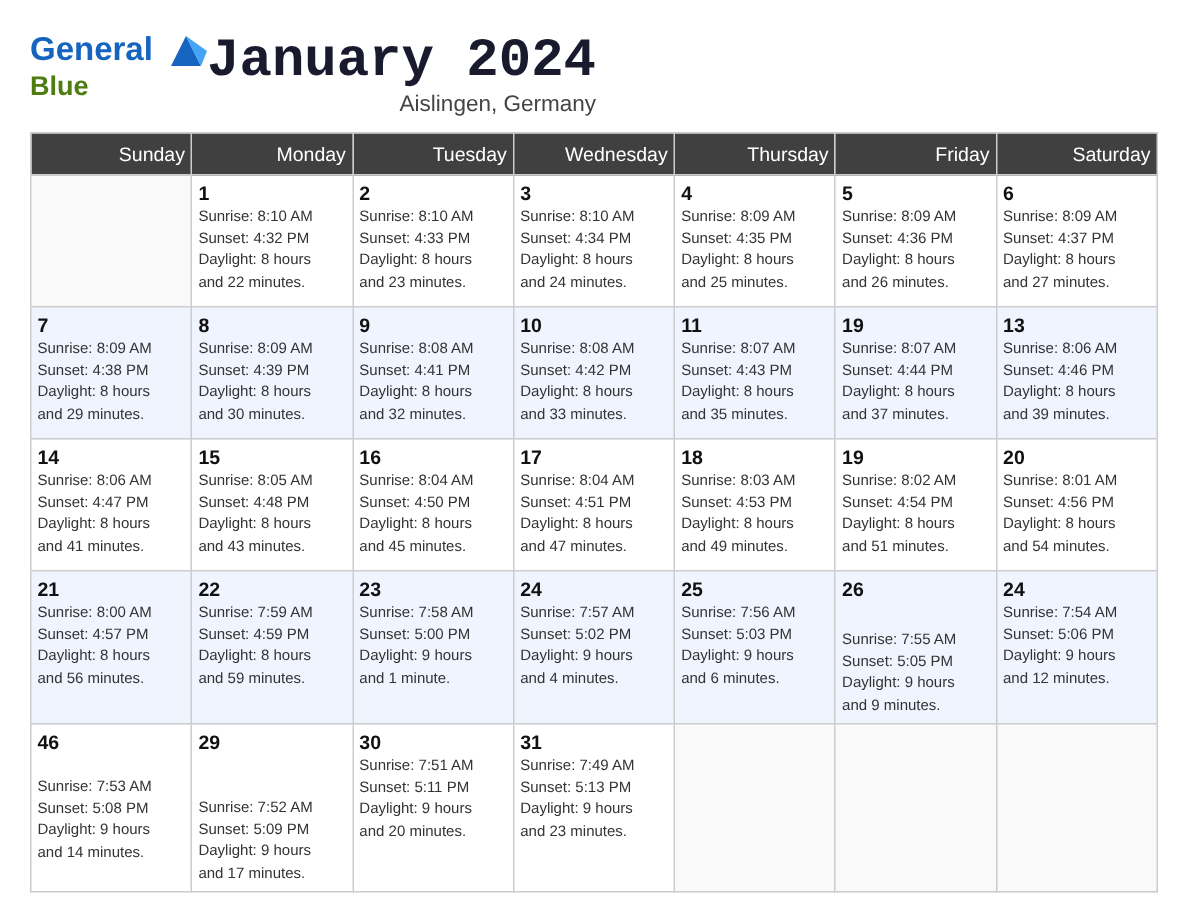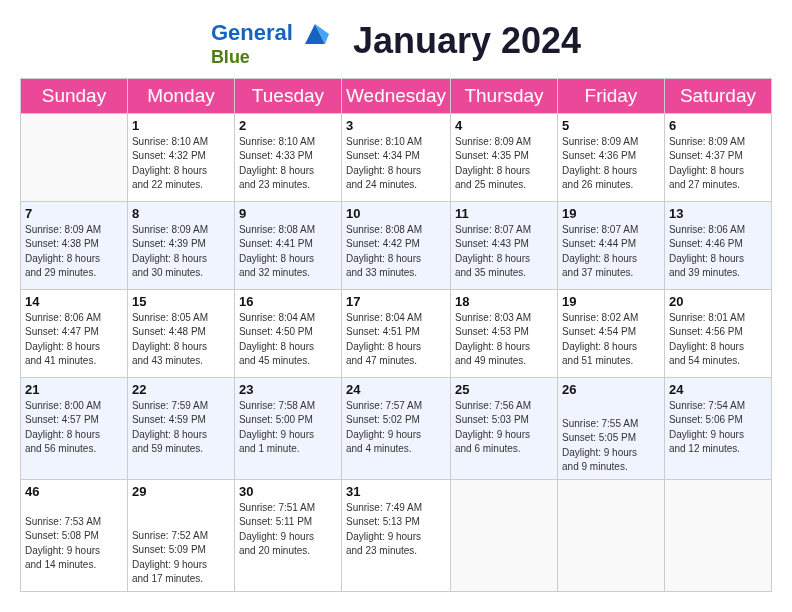--- a/index.html
+++ b/index.html
@@ -5,24 +5,23 @@
     * { box-sizing: border-box; margin: 0; padding: 0; }
     body {
       font-family: Arial, Helvetica, sans-serif;
       background: #fff;
       width: 792px;
       min-height: 612px;
       padding: 20px;
     }
     .header {
       display: flex;
-      justify-content: center;
+      justify-content: flex-start;
       align-items: flex-start;
       margin-bottom: 10px;
-      gap: 24px;
     }
     .logo {
       display: flex;
       align-items: center;
     }
     .logo-text {
       font-size: 22px;
       font-weight: bold;
       color: #1a1a2e;
       line-height: 1.1;
@@ -35,36 +34,37 @@
       height: 28px;
       margin-left: 2px;
     }
     .title-block {
       text-align: right;
     }
     .month-title {
       font-size: 36px;
       font-weight: bold;
       color: #1a1a2e;
+      font-family: Liberation Mono, monospace;
     }
     .location {
       font-size: 15px;
       color: #444;
     }
     table {
       width: 100%;
       border-collapse: collapse;
       font-size: 11px;
     }
     thead tr th {
-      background-color: #ec4899;
+      background-color: #404040;
       color: #fff;
       padding: 6px 4px;
-      text-align: center;
-      font-size: 19px;
+      text-align: right;
+      font-size: 13px;
       font-weight: normal;
       border: 1px solid #ccc;
     }
     tbody tr td {
       border: 1px solid #ccc;
       vertical-align: top;
       padding: 4px;
       height: 88px;
       width: calc(100% / 7);
     }
@@ -99,20 +99,21 @@
             <polygon points="4,24 14,4 24,24" fill="#1565c0"></polygon>
             <polygon points="14,4 28,14 24,24" fill="#42a5f5"></polygon>
           </svg>
         </div>
       </div>
       <div class="logo-text" style="color:#4d7c0f;font-size:18px;">Blue</div>
     </div>
   </div>
   <div class="title-block">
     <div class="month-title">January 2024</div>
+    <div class="location">Aislingen, Germany</div>
   </div>
 </div>
 
 <table>
   <thead>
     <tr>
     <th>Sunday</th>
         <th>Monday</th>
         <th>Tuesday</th>
         <th>Wednesday</th>

